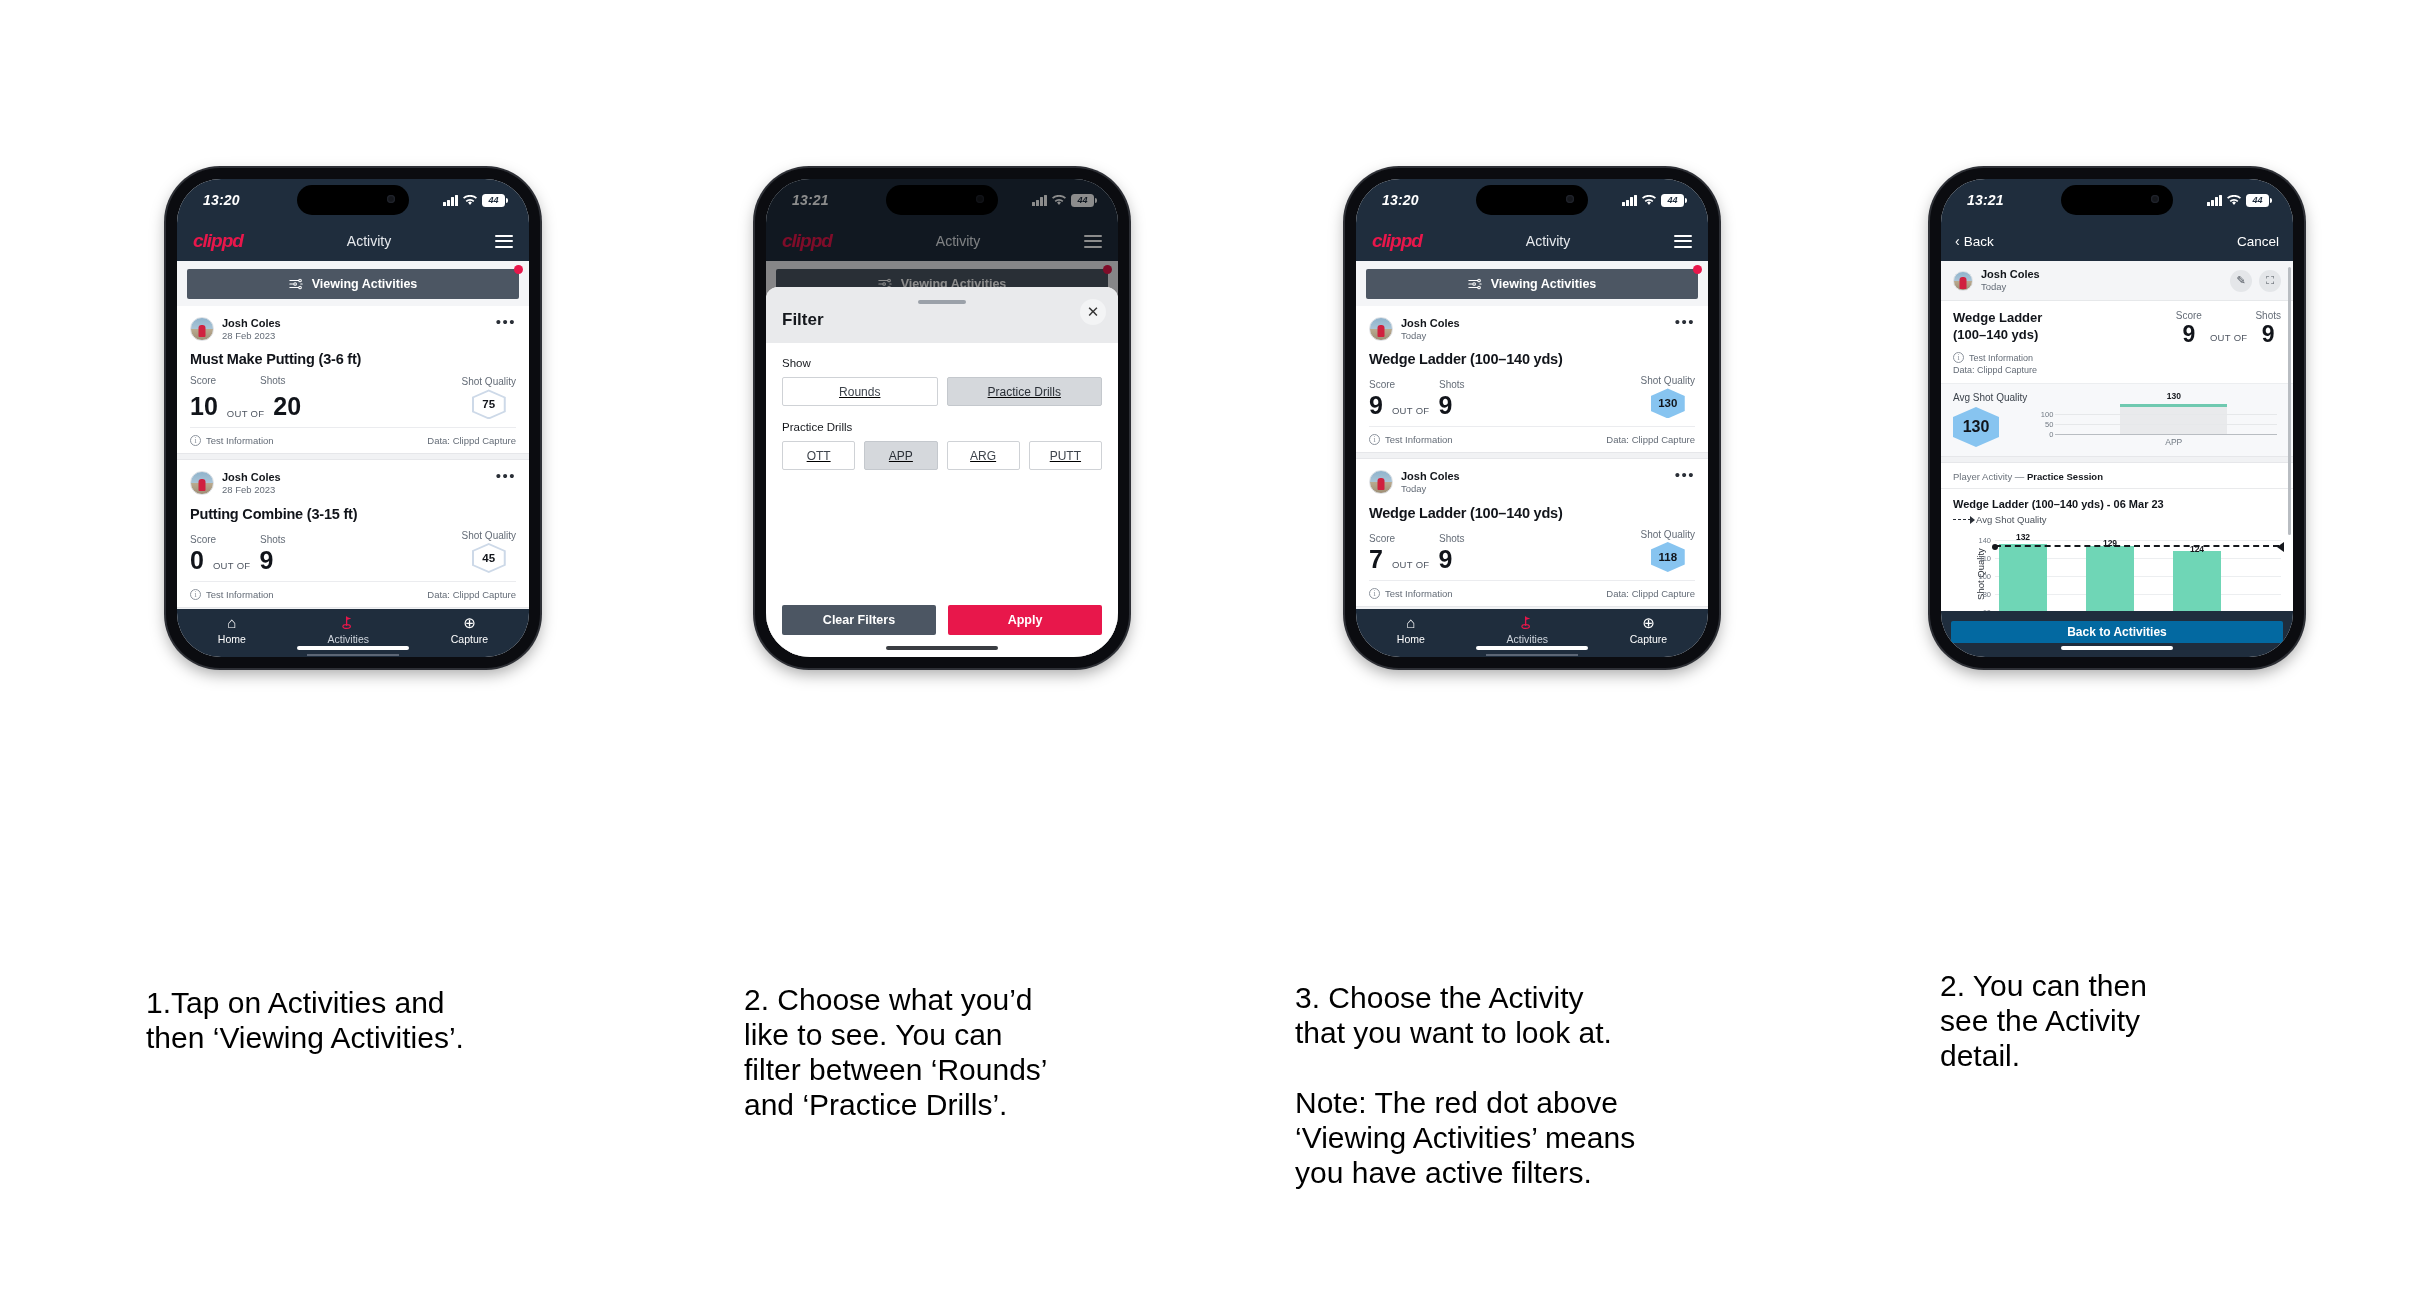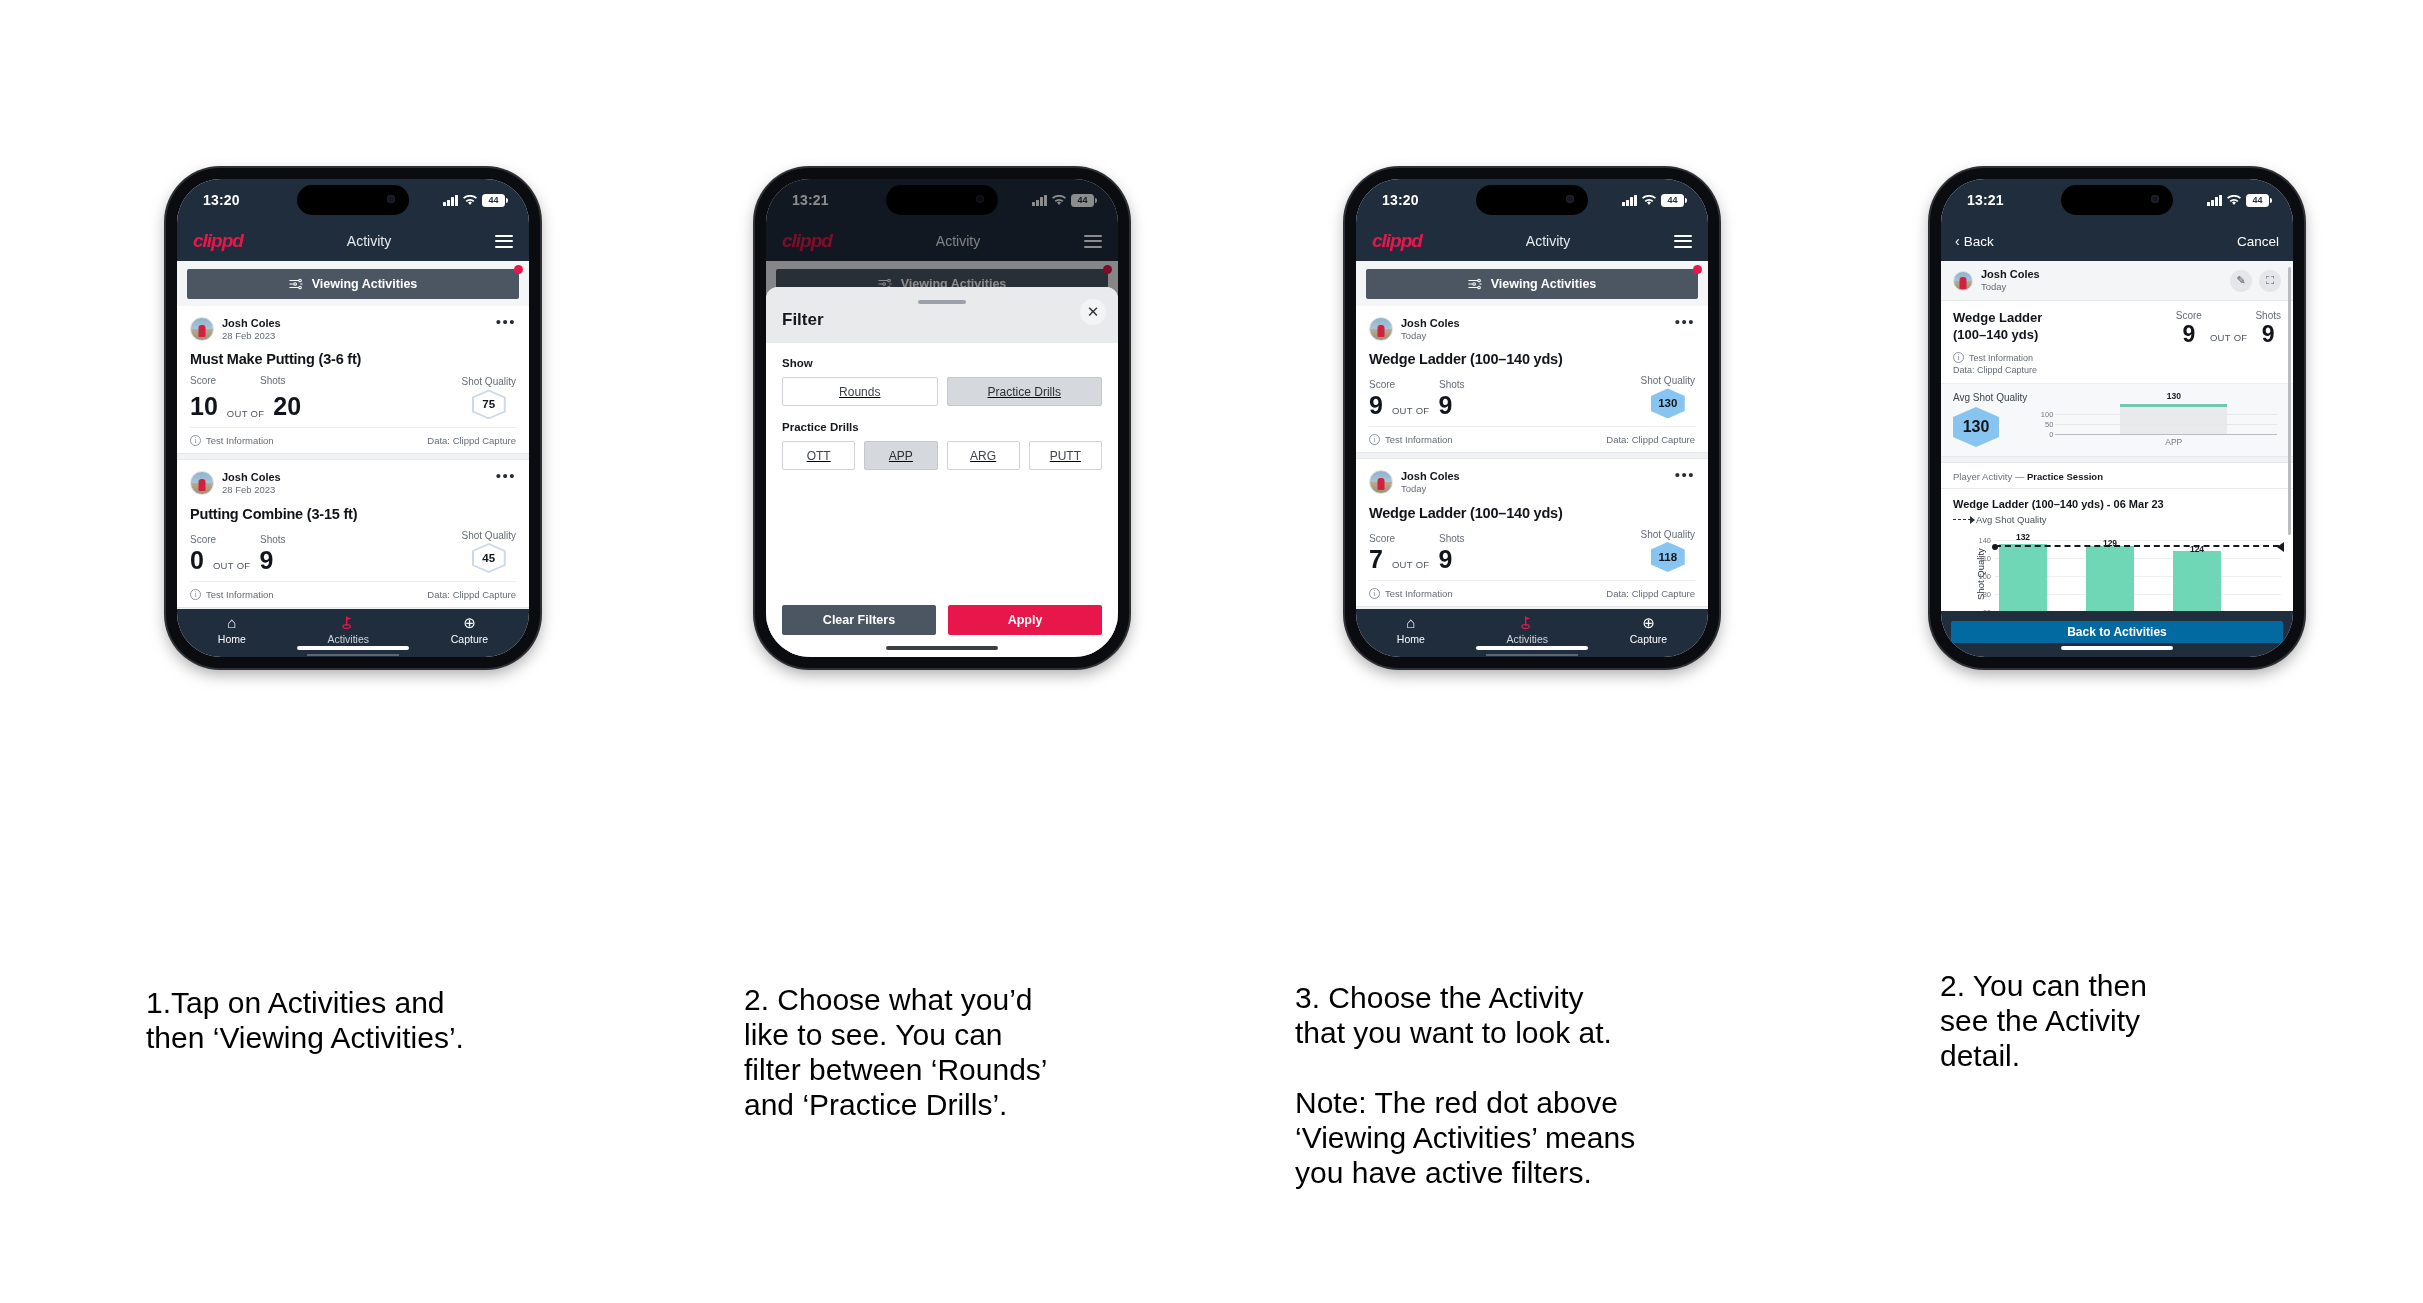--- a/index.html
+++ b/index.html
@@ -35,20 +35,21 @@
   .statusbar {
     position: relative;
     height: 42px;
     background: #1f2d3d;
     color: #fff;
     flex: 0 0 auto;
     display: flex;
     align-items: center;
     justify-content: space-between;
     padding: 0 24px 0 26px;
+    font-style: italic;
   }
   .sb-time { font-size: 14px; font-weight: bold; letter-spacing: .2px; }
   .sb-right { display: flex; align-items: center; gap: 5px; }
   .notch {
     position: absolute; top: 6px; left: 50%; transform: translateX(-50%);
     width: 112px; height: 30px; border-radius: 16px; background: #000;
   }
   .notch::after {
     content: ""; position: absolute; right: 14px; top: 10px;
     width: 8px; height: 8px; border-radius: 50%;
@@ -173,21 +174,21 @@
   }
   .sheet-head { background: #e9eaec; padding: 13px 16px 13px; position: relative; }
   .grabber { width: 48px; height: 4px; border-radius: 3px; background: #9ba1a9; margin: 0 auto 6px; }
   .sheet-title { font-size: 17px; font-weight: bold; color: #15181d; }
   .closebtn {
     position: absolute; right: 12px; top: 12px; width: 26px; height: 26px;
     border-radius: 50%; background: #f3f4f5; color: #333; font-size: 15px;
     display: flex; align-items: center; justify-content: center;
   }
   .sheet-body { flex: 1 1 auto; padding: 14px 16px 0; }
-  .group-label { font-size: 11.5px; font-weight: bold; color: #15181d; margin-bottom: 8px; }
+  .group-label { font-size: 11.5px; font-weight: normal; color: #15181d; margin-bottom: 8px; }
   .chiprow { display: flex; gap: 9px; margin-bottom: 15px; text-decoration: underline; }
   .chip {
     flex: 1 1 0; height: 29px; border: 1px solid #cfd2d6; border-radius: 2px;
     display: flex; align-items: center; justify-content: center;
     font-size: 12px; color: #3e444c; background: #fff;
   }
   .chip.sel { background: #d5d8dc; border-color: #c4c8cd; color: #2b3037; }
   .sheet-foot { padding: 12px 16px 22px; display: flex; gap: 12px; }
   .btn { flex: 1 1 0; height: 30px; display: flex; align-items: center; justify-content: center;
          font-size: 12.5px; font-weight: bold; color: #fff; border-radius: 2px; }

